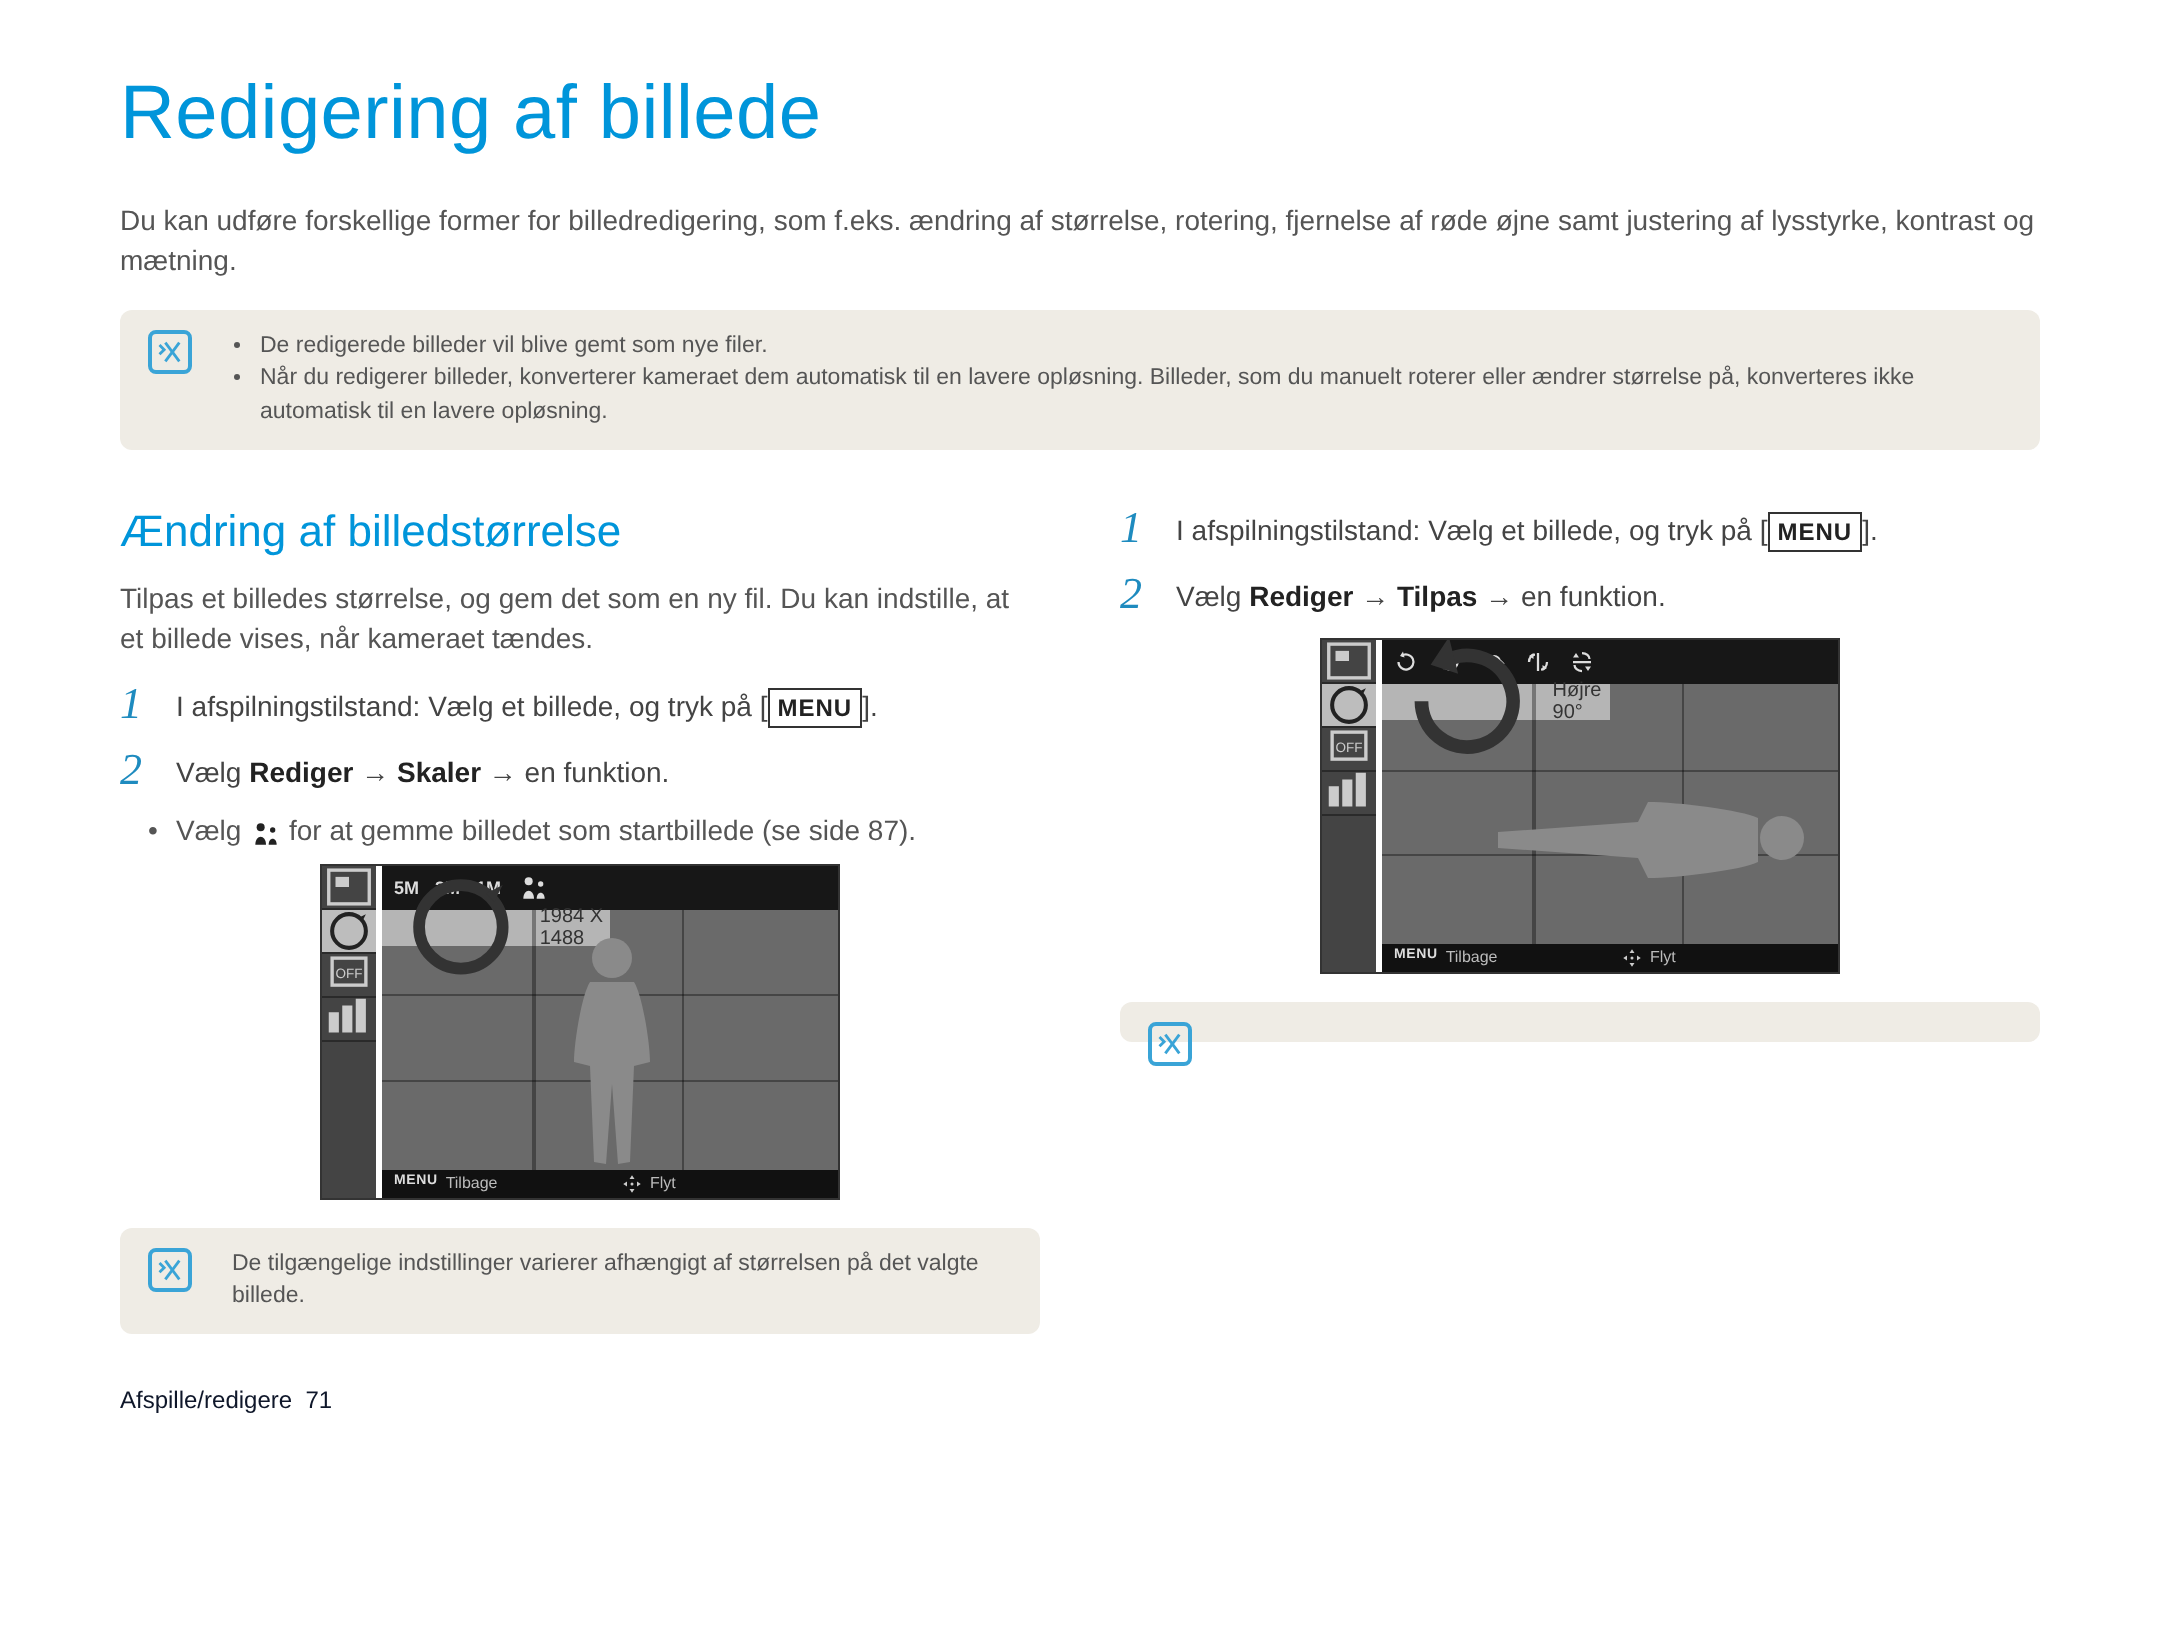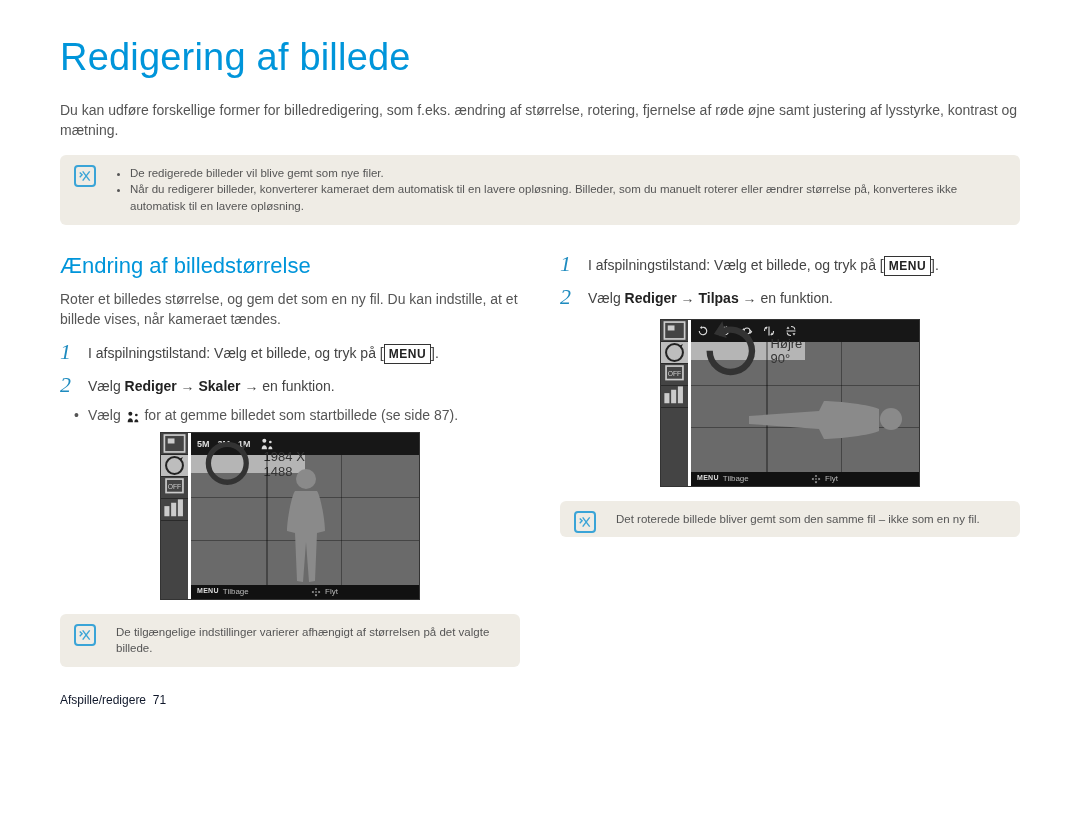--- a/index.html
+++ b/index.html
@@ -59,21 +59,21 @@
   }
   .screen .sidebar .sq {
     height: 22px; display: flex; align-items:center; justify-content:center;
     background: #444; border-bottom: 1px solid #2a2a2a; color:#ddd; font-size:9px;
   }
   .screen .sidebar .sq.active { background: #bdbdbd; color:#222; }
   .screen .main { flex:1; position:relative; background:#6a6a6a; overflow:hidden; }
 
   .topbar { position:absolute; top:0; left:0; right:0; height:22px; background:#171717; display:flex; align-items:center; padding:0 6px; gap:8px; color:#ccc; font-size:9px; font-weight:bold; }
   .topbar.size-items .it { color:#ddd; }
-  .hint-bar { position:absolute; top:22px; left:0; right:50%; height:18px; background:rgba(190,190,190,0.9); display:flex; align-items:center; padding-left:6px; gap:6px; font-size:13px; color:#333; }
+  .hint-bar { position:absolute; top:22px; left:0; right:50%; height:18px; background:rgba(190,190,190,0.9); display:flex; align-items:center; padding-left:6px; gap:6px; font-size:10px; color:#333; }
   .top-icons { display:flex; gap:10px; color:#ddd; }
   .top-icons svg { width:12px; height:12px; }
 
   .grid-overlay { position:absolute; inset:22px 0 14px 0; }
   .grid-overlay::before, .grid-overlay::after { content:""; position:absolute; background:rgba(0,0,0,0.35); }
   .grid-overlay::before { left:33.3%; top:0; bottom:0; width:1px; box-shadow: 33.3cqw 0 0 rgba(0,0,0,0.35); }
   .gl { position:absolute; background:rgba(0,0,0,0.35); }
 
   .bottombar { position:absolute; bottom:0; left:0; right:0; height:14px; background:#111; color:#bbb; display:flex; align-items:center; font-size:8px; }
   .bottombar .seg { flex:1; display:flex; align-items:flex-start; gap:4px; padding:0 6px; }
@@ -107,21 +107,21 @@
     <ul>
       <li>De redigerede billeder vil blive gemt som nye filer.</li>
       <li>Når du redigerer billeder, konverterer kameraet dem automatisk til en lavere opløsning. Billeder, som du manuelt roterer eller ændrer størrelse på, konverteres ikke automatisk til en lavere opløsning.</li>
     </ul>
   </div>
 
   <div class="cols">
 
     <div class="col">
       <h2 class="section">Ændring af billedstørrelse</h2>
-      <p class="para">Roter et billedes størrelse, og gem det som en ny fil. Du kan indstille, at et billede vises, når kameraet tændes.</p>
+      <p class="para">Tilpas et billedes størrelse, og gem det som en ny fil. Du kan indstille, at et billede vises, når kameraet tændes.</p>
 
       <div class="step">
         <div class="step-num">1</div>
         <div class="step-body">
           <span>I afspilningstilstand: Vælg et billede, og tryk på [</span><span class="menu-key">MENU</span><span>].</span>
         </div>
       </div>
 
       <div class="step">
         <div class="step-num">2</div>
@@ -339,21 +339,20 @@
       </div>
 
       <div class="note-box">
         <span class="note-icon">
           <svg viewBox="0 0 24 24" fill="none" stroke="currentColor" stroke-width="2.4">
               <path d="M3 6l4 4L3 14"></path>
               <path d="M8 4l12 16"></path>
               <path d="M20 4L8 20"></path>
             </svg>
         </span>
-        <div class="plain">Det roterede billede bliver gemt som den samme fil – ikke som en ny fil.</div>
       </div>
     </div>
   </div>
 
   <div class="footer">
     <span>Afspille/redigere</span>&nbsp;&nbsp;<span>71</span>
   </div>
 
 </div>
 

